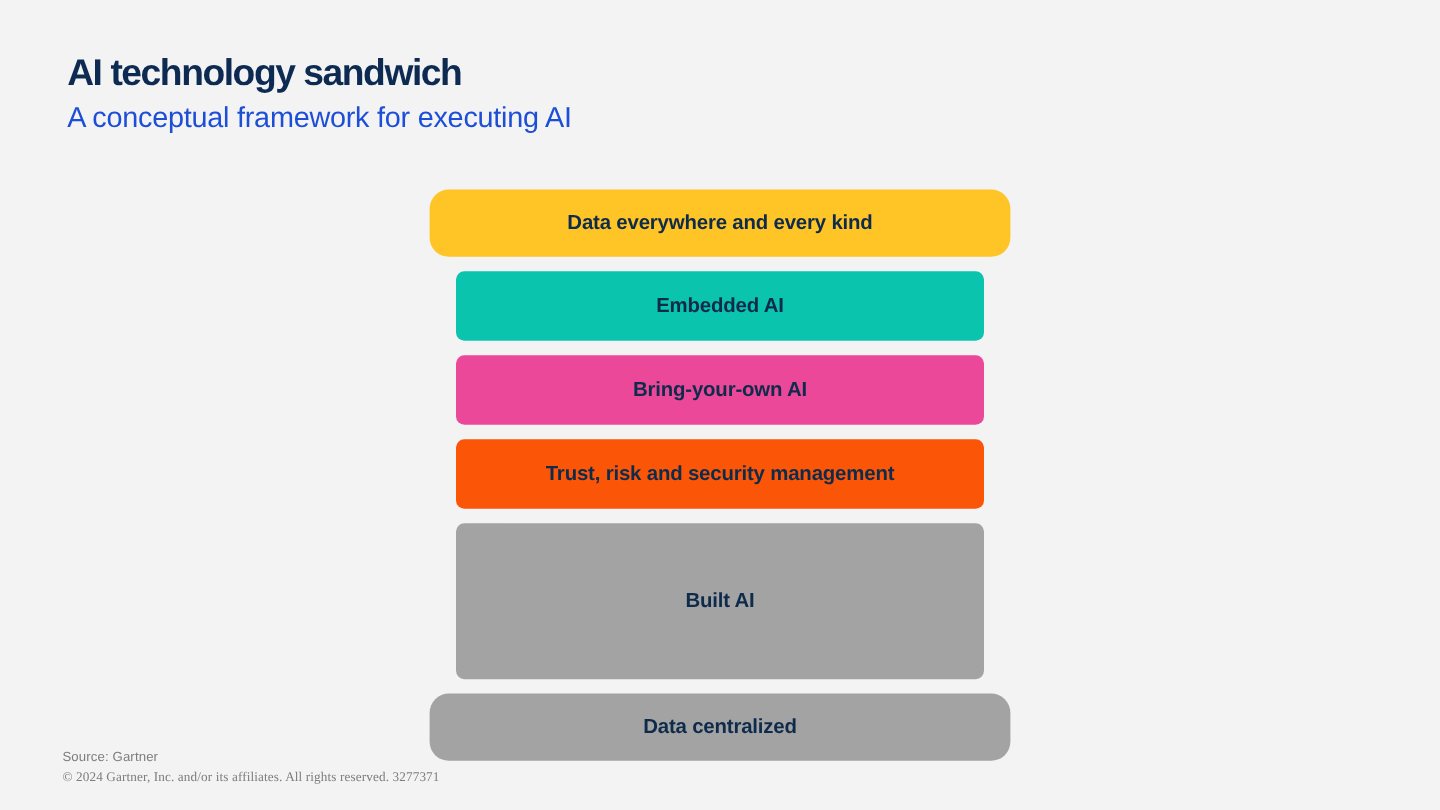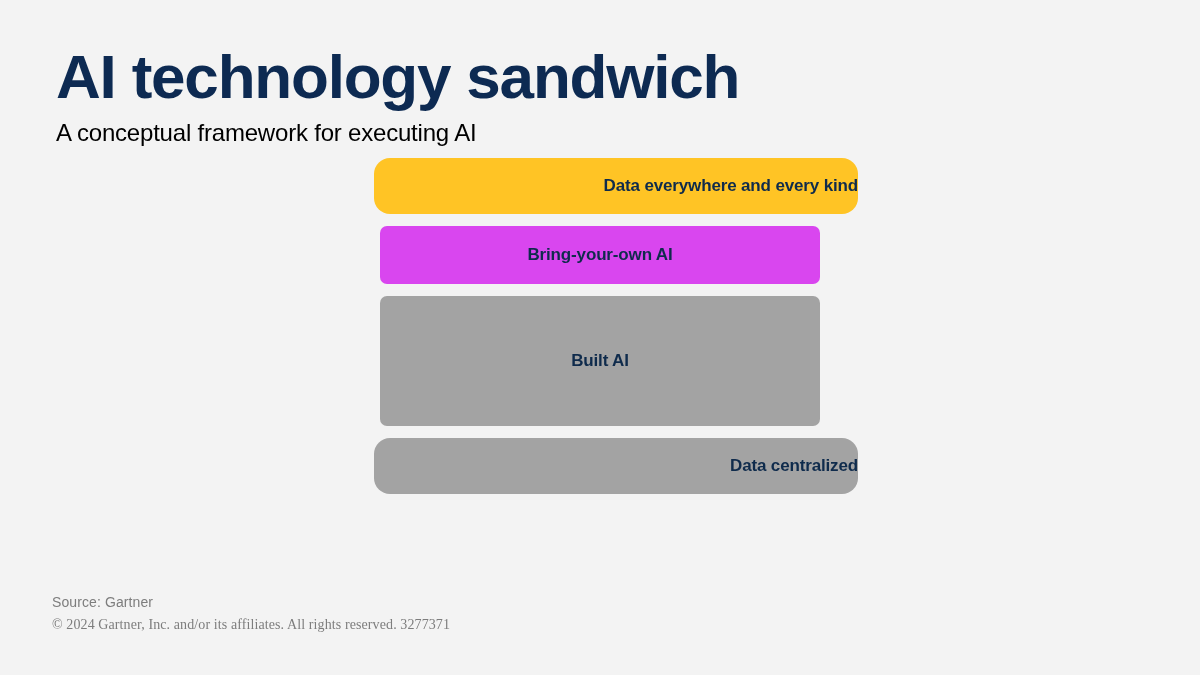--- a/index.html
+++ b/index.html
@@ -11,32 +11,32 @@
   }
   .slide {
     position:relative;
     width:1200px; height:675px;
     background:#f3f3f3;
   }
 
   
   .header { position:absolute; left:56px; top:44px; width:800px; }
   .slide-title {
-    font-size:62px;
+    font-size:31px;
     font-weight:bold;
     letter-spacing:-1.2px;
     color:#0d2a52;
     line-height:1.08;
     white-space:nowrap;
   }
   .slide-subtitle {
     margin-top:8px;
     font-size:24px;
     font-weight:400;
-    color:#000000;
+    color:#1d4ed8;
     letter-spacing:-0.2px;
     line-height:1.2;
     white-space:nowrap;
   }
 
   
   .stack {
     position:absolute;
     left:358px;
     top:158px;
@@ -51,37 +51,36 @@
     font-size:17px;
     letter-spacing:-0.15px;
     text-align:center;
     margin-bottom:12px;
   }
   .layer:last-child { margin-bottom:0; }
 
   
   .layer.bread {
     width:484px;
-    margin-left:16px;
+    margin-left:0;
     border-radius:16px;
-    justify-content:flex-end;
   }
   
   .layer.filling {
     width:440px;
     margin-left:22px;
     border-radius:7px;
   }
 
   
   .footer-source {
     position:absolute;
     left:52px;
-    top:592px;
-    font-size:14px;
+    top:623px;
+    font-size:11px;
     line-height:1.55;
     color:#7d7d7d;
     letter-spacing:0.1px;
   }
   .footer-source .line2 { white-space:nowrap;font-family:Liberation Serif, serif; }
 
   .logo {
     position:absolute;
     right:48px;
     top:586px;
@@ -111,22 +110,28 @@
 
   <div class="header">
     <div class="slide-title">AI technology sandwich</div>
     <div class="slide-subtitle">A conceptual framework for executing AI</div>
   </div>
 
   <div class="stack">
       <div class="layer bread" style="background: rgb(255, 196, 37); height: 56px;">
         <span>Data everywhere and every kind</span>
       </div>
-      <div class="layer filling" style="background: #d946ef; height: 58px;">
+      <div class="layer filling" style="background: rgb(11, 196, 174); height: 58px;">
+        <span>Embedded AI</span>
+      </div>
+      <div class="layer filling" style="background: #ec4899; height: 58px;">
         <span>Bring-your-own AI</span>
+      </div>
+      <div class="layer filling" style="background: rgb(251, 86, 7); height: 58px;">
+        <span>Trust, risk and security management</span>
       </div>
       <div class="layer filling" style="background: #a3a3a3; height: 130px;">
         <span>Built AI</span>
       </div>
       <div class="layer bread" style="background: #a3a3a3; height: 56px;">
         <span>Data centralized</span>
       </div>
     </div>
 
   <div class="footer-source">

